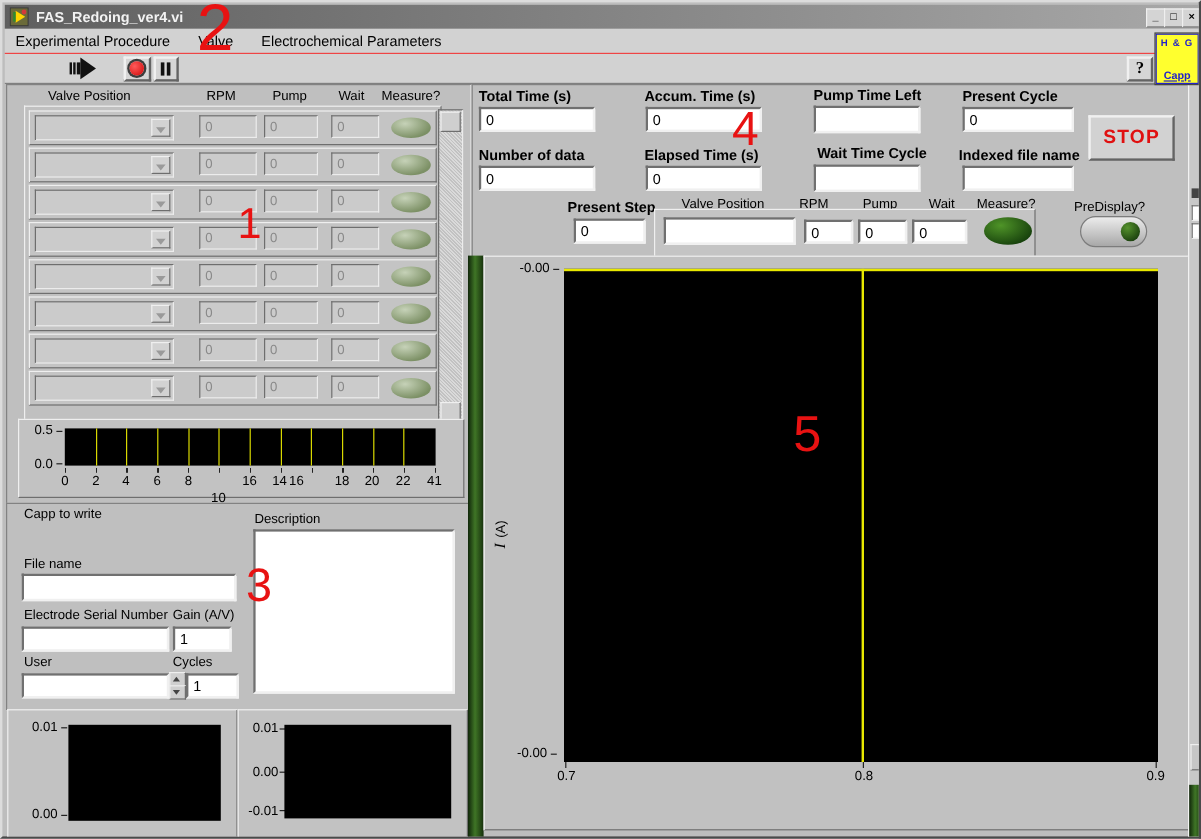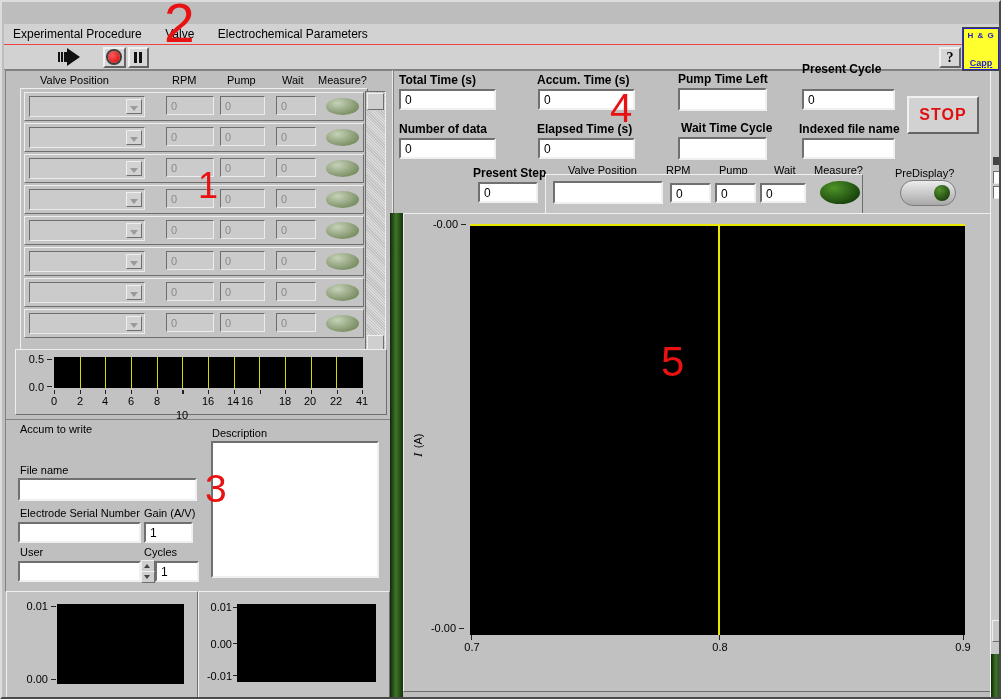--- a/index.html
+++ b/index.html
@@ -47,20 +47,33 @@
   .spin-up::after{top:3px;border-bottom:4px solid #444;}
   .spin-down::after{top:3px;border-top:4px solid #444;}
   .sbtrack{background:repeating-linear-gradient(45deg,#dadada 0 1px,#c2c2c2 1px 2px);}
   .greenband{background:linear-gradient(to right,#10260a,#3f7526 45%,#16300c);}
 </style>
 </head>
 <body>
 
 <div id="win">
 
+  <div class="abs titlebar">
+    <svg class="abs" style="left:4px;top:2px" width="16" height="16">
+      <rect x="0" y="0" width="16" height="16" fill="#3a3a3a"></rect>
+      <rect x="1" y="1" width="14" height="14" fill="#6b6b3a"></rect>
+      <polygon points="5,3 13,8 5,13" fill="#ffd400"></polygon>
+      <rect x="3" y="4" width="2" height="8" fill="#2e8b2e"></rect>
+      <circle cx="12" cy="4" r="2" fill="#d43a3a"></circle>
+    </svg>
+    <span class="abs" style="left:26px;top:3px;font:bold 12px 'Liberation Sans',sans-serif;color:#f2f2f2;">FAS_Redoing_ver4.vi</span>
+    <div class="abs winbtn raised1" style="left:951px;top:3px">_</div>
+    <div class="abs winbtn raised1" style="left:966px;top:3px">□</div>
+    <div class="abs winbtn raised1" style="left:981px;top:3px">×</div>
+  </div>
 
   <div class="abs menubar">
     <span class="menuitem">Experimental Procedure</span>
     <span class="menuitem">Valve</span>
     <span class="menuitem">Electrochemical Parameters</span>
   </div>
 
   <div class="abs toolbar">
     <div class="abs" style="left:53px;top:3px;width:30px;height:18px;">
       <div class="abs" style="left:1px;top:4px;width:2px;height:10px;background:#111"></div>
@@ -205,21 +218,21 @@
   <span class="abs xtick" style="left:170px;top:407px;width:20px">10</span>
   <span class="abs xtick" style="left:196px;top:393px;width:20px">16</span>
   <span class="abs xtick" style="left:221px;top:393px;width:20px">14</span>
   <span class="abs xtick" style="left:235px;top:393px;width:20px">16</span>
   <span class="abs xtick" style="left:273px;top:393px;width:20px">18</span>
   <span class="abs xtick" style="left:298px;top:393px;width:20px">20</span>
   <span class="abs xtick" style="left:324px;top:393px;width:20px">22</span>
   <span class="abs xtick" style="left:350px;top:393px;width:20px">41</span>
 
   <div class="abs groove" style="left:3px;top:417px;width:386px;height:171px;background:#bfbfbf;"></div>
-  <span class="abs lbl" style="left:18px;top:421px">Accum to write</span>
+  <span class="abs lbl" style="left:18px;top:421px">Capp to write</span>
   <span class="abs lbl" style="left:18px;top:462px">File name</span>
   <div class="abs sunken2 wfield" style="left:16px;top:476px;width:179px;height:23px;"></div>
   <span class="abs lbl" style="left:18px;top:505px">Electrode Serial Number</span>
   <div class="abs sunken2 wfield" style="left:16px;top:520px;width:123px;height:21px;"></div>
   <span class="abs lbl" style="left:142px;top:505px">Gain (A/V)</span>
   <div class="abs sunken2 wfield" style="left:142px;top:520px;width:49px;height:21px;">1</div>
   <span class="abs lbl" style="left:18px;top:544px">User</span>
   <div class="abs sunken2 wfield" style="left:16px;top:559px;width:123px;height:21px;"></div>
   <span class="abs lbl" style="left:142px;top:544px">Cycles</span>
   <div class="abs" style="left:139px;top:558px;width:12px;height:21px;">
@@ -246,21 +259,21 @@
   <div class="abs dash" style="left:231px;top:673px"></div>
   <div class="abs plot" style="left:235px;top:602px;width:139px;height:78px;"></div>
 
   <div class="abs groove" style="left:391px;top:68px;width:596px;height:143px;background:#bfbfbf;"></div>
   <span class="abs blbl" style="left:397px;top:71px">Total Time (s)</span>
   <div class="abs sunken2 wfield" style="left:397px;top:87px;width:97px;height:21px;">0</div>
   <span class="abs blbl" style="left:535px;top:71px">Accum. Time (s)</span>
   <div class="abs sunken2 wfield" style="left:536px;top:87px;width:97px;height:21px;">0</div>
   <span class="abs blbl" style="left:676px;top:70px">Pump Time Left</span>
   <div class="abs sunken2 wfield" style="left:676px;top:86px;width:89px;height:23px;"></div>
-  <span class="abs blbl" style="left:800px;top:60px">Present Cycle</span>
+  <span class="abs blbl" style="left:800px;top:71px">Present Cycle</span>
   <div class="abs sunken2 wfield" style="left:800px;top:87px;width:93px;height:21px;">0</div>
   <span class="abs blbl" style="left:397px;top:120px">Number of data</span>
   <div class="abs sunken2 wfield" style="left:397px;top:136px;width:97px;height:21px;">0</div>
   <span class="abs blbl" style="left:535px;top:120px">Elapsed Time (s)</span>
   <div class="abs sunken2 wfield" style="left:536px;top:136px;width:97px;height:21px;">0</div>
   <span class="abs blbl" style="left:679px;top:119px">Wait Time Cycle</span>
   <div class="abs sunken2 wfield" style="left:676px;top:135px;width:89px;height:23px;"></div>
   <span class="abs blbl" style="left:797px;top:120px">Indexed file name</span>
   <div class="abs sunken2 wfield" style="left:800px;top:136px;width:93px;height:21px;"></div>
   <div class="abs raised2 stopbtn" style="left:905px;top:94px;width:72px;height:38px;box-sizing:border-box;">STOP</div>

